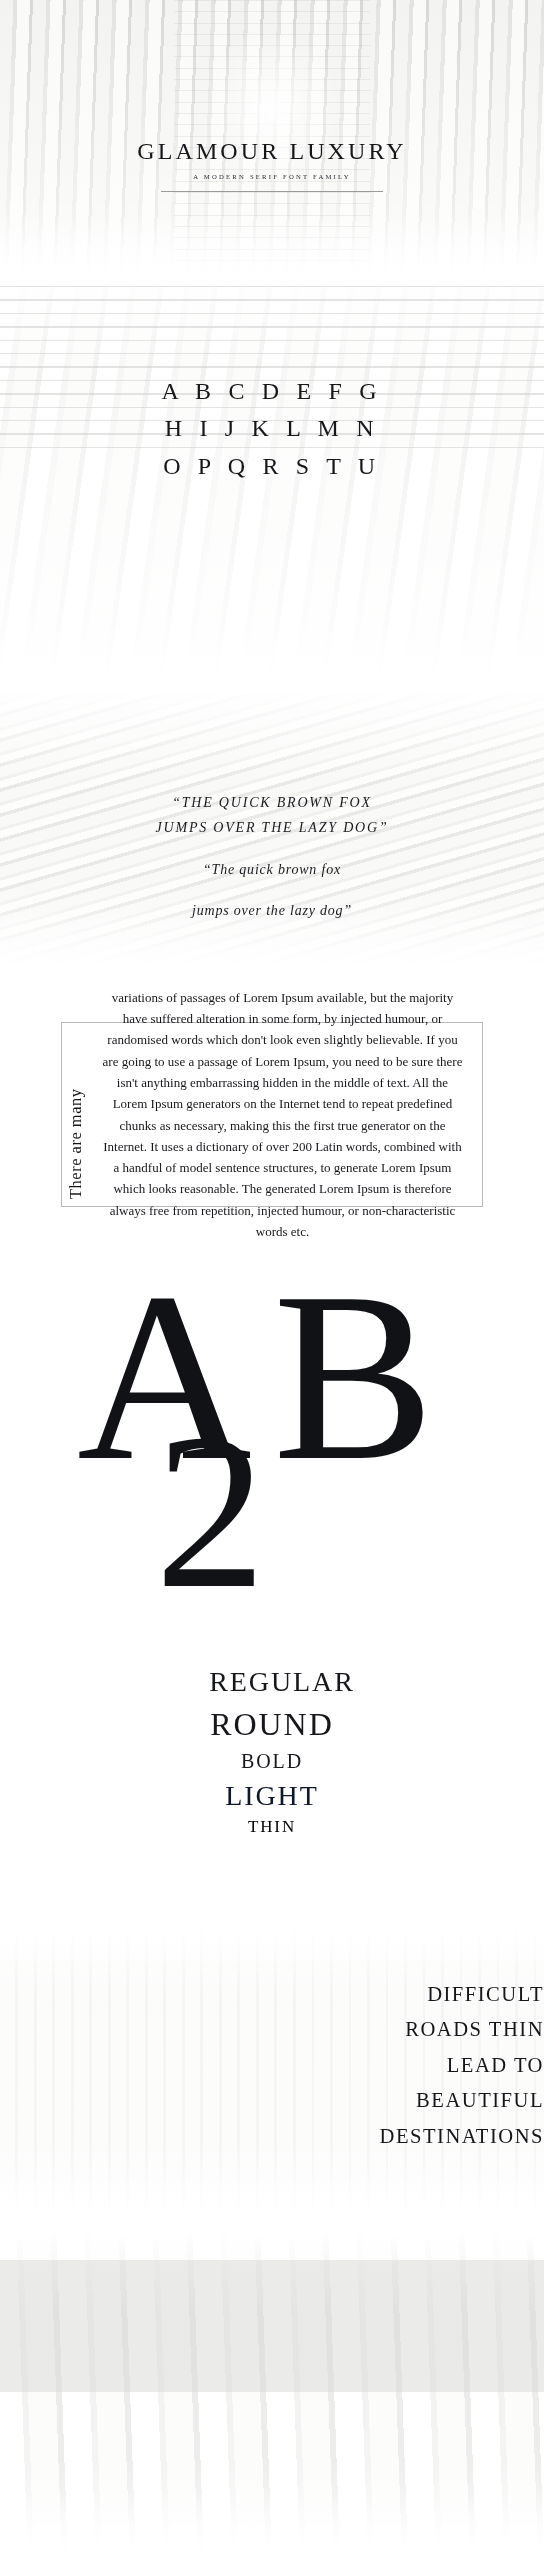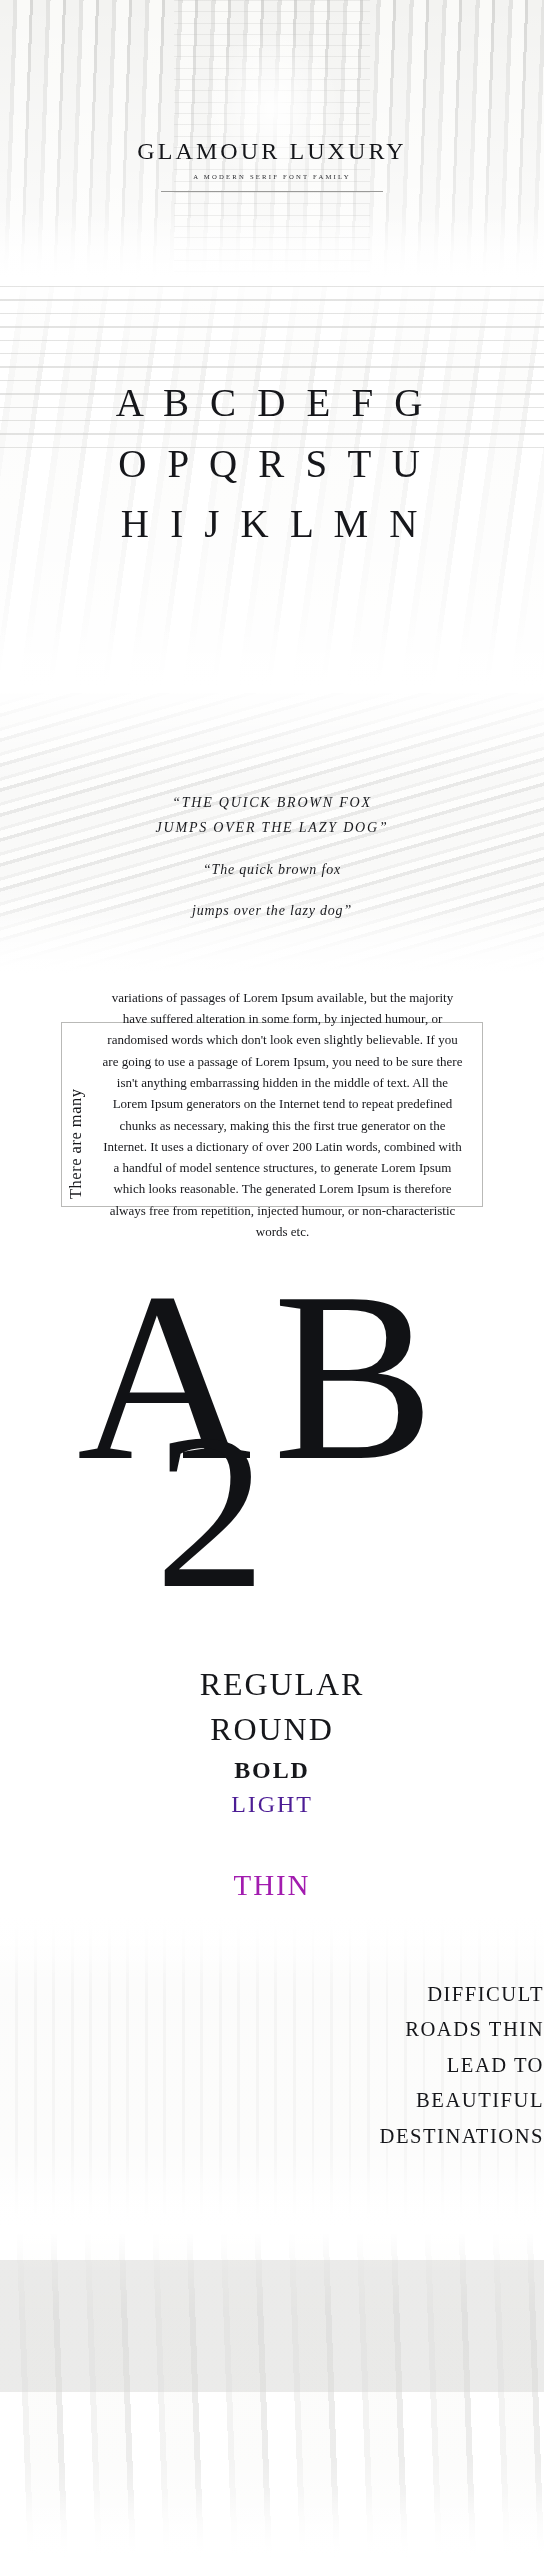--- a/index.html
+++ b/index.html
@@ -126,21 +126,21 @@
     color:#2b2c30;
   }
   .rule {
     width:222px; height:0.5px; background:#9a9a98; margin:11.3px auto 0;
   }
 
   
   #alphabet { height:407px; padding-top:10.3px; }
   .alpha-wrap { position:relative; text-align:center; padding-top:77px; }
   .alpha-line {
-    font-size:39px;
+    font-size:24px;
     letter-spacing:5.7px;
     line-height:1.55;
     color:#16171b;
     font-weight:400;
   }
 
   
   #quotes { height:289px; }
   .quote-wrap { position:relative; text-align:center; padding-top:98px;font-style:italic; }
   .quote-caps {
@@ -196,25 +196,25 @@
     line-height:1;
   }
   .bl-A { left:77px;  top:10.3px;  font-size:242px; }
   .bl-B { left:273px;  top:10.3px;  font-size:242px; }
   .bl-2 { left:155px;  top:155px; font-size:222px; }
 
   
   #weights { height:289px; background:#ffffff; }
   .weights-wrap { text-align:center; padding-top:36px; }
   .w-line { letter-spacing:1.9px; line-height:1.42; color:#16171b; }
-  .w-regular { font-size:32px; font-weight:400;padding-left:20px; }
+  .w-regular { font-size:28px; font-weight:400;padding-left:20px; }
   .w-round   { font-size:32px; font-weight:400; }
-  .w-bold    { font-size:24px; font-weight:700; }
-  .w-light   { font-size:24px; font-weight:400; color:#4c1d95; }
-  .w-thin    { font-size:29px; font-weight:400; color:#a21caf;margin-top:44px; }
+  .w-bold    { font-size:20px; font-weight:400; }
+  .w-light   { font-size:28px; font-weight:400; color:#0f172a; }
+  .w-thin    { font-size:17px; font-weight:400; color:#000000; }
 
   
   #statement { height:319px; }
   .stmt-wrap { position:relative; text-align:center; padding-top:62px; }
   .stmt-line {
     font-size:20.6px;
     letter-spacing:1.5px;
     line-height:1.72;
     color:#15161a;
     text-align:right;
@@ -234,22 +234,22 @@
     <div class="hero-sub">A MODERN SERIF FONT FAMILY</div>
     <div class="rule"></div>
   </div>
 </div>
 
 <div class="section" id="alphabet">
   <div class="photo-columns"></div>
   <div class="fade-bottom"></div>
   <div class="alpha-wrap">
     <div class="alpha-line">A B C D E F G</div>
+    <div class="alpha-line">H I J K L M N</div>
     <div class="alpha-line">O P Q R S T U</div>
-    <div class="alpha-line">H I J K L M N</div>
   </div>
 </div>
 
 <div class="section" id="quotes">
   <div class="photo-stairs"></div>
   <div class="fade-bottom"></div>
   <div class="quote-wrap">
     <div class="quote-caps">“THE QUICK BROWN FOX</div>
     <div class="quote-caps">JUMPS OVER THE LAZY DOG”</div>
     <div class="quote-mixed">“The quick brown fox</div>

